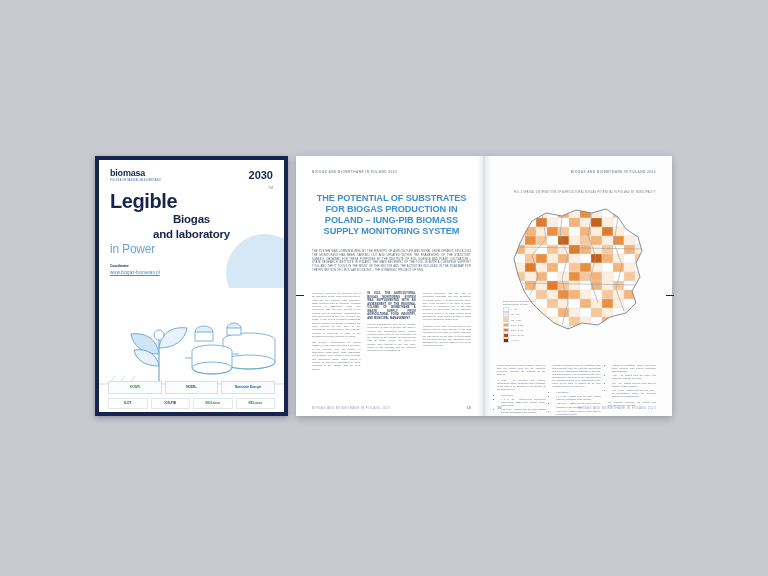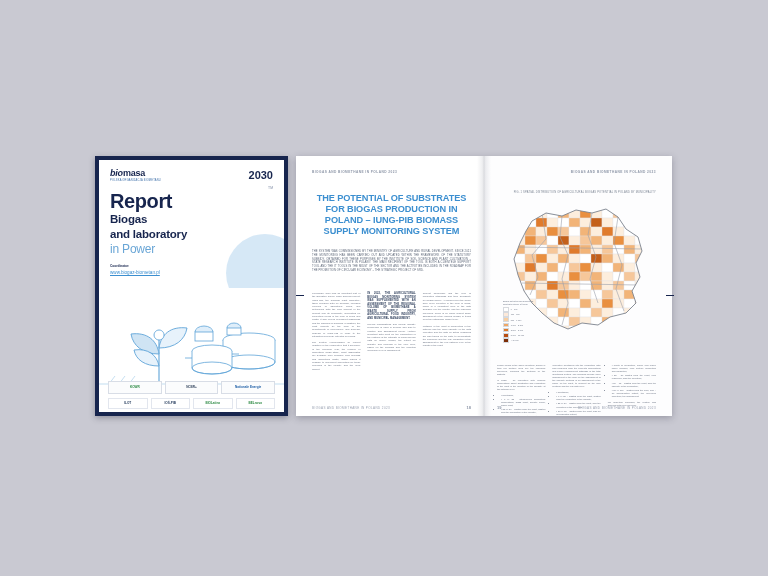--- a/index.html
+++ b/index.html
@@ -44,21 +44,21 @@
     padding: 9px 11px 0 11px;
     box-sizing: border-box;
   }
   .brand {
     font-size: 9px;
     font-weight: bold;
     color: #17254e;
     letter-spacing: -0.2px;
     line-height: 9px;
   }
-  .brand .bio { color: #17254e; font-style: italic; }
+  .brand .bio { color: #17254e; }
   .brand .masa { color: #17254e; }
   .brand-sub {
     font-size: 2.6px;
     color: #3c6ea8;
     letter-spacing: .2px;
     margin-top: 1px;
   }
   .year {
     position: absolute;
     right: 11px;
@@ -82,20 +82,21 @@
     color: #17254e;
     letter-spacing: -0.4px;
   }
   .cover-sub1 {
     font-size: 11.5px;
     line-height: 13px;
     font-weight: bold;
     color: #17254e;
     margin-top: 2px;
     letter-spacing: -0.2px;
+    text-align: center;
   }
   .cover-sub2 {
     font-size: 12px;
     line-height: 14px;
     color: #6aa6d6;
     font-weight: normal;
     margin-top: 1px;
     letter-spacing: -0.2px;
   }
   .cover-partner-lbl {
@@ -377,21 +378,21 @@
         <div class="quarter"></div>
 
         <div class="brand">
           <span class="bio">bio</span><span class="masa">masa</span>
         </div>
         <div class="brand-sub">POLSKA ORGANIZACJA BIOMETANU</div>
 
         <div class="year">2030</div>
         <div class="tm">TM</div>
 
-        <div class="cover-title">Report</div>
+        <div class="cover-title">Legible</div>
         <div class="cover-sub1">Biogas</div>
         <div class="cover-sub1">and laboratory</div>
         <div class="cover-sub2">in Power</div>
 
         <div class="cover-partner-lbl">Coordinator:</div>
         <div class="cover-url">www.biogaz-biometan.pl</div>
       </div>
 
       <div class="cover-art">
         <svg width="185" height="124" viewBox="0 0 185 124" fill="none">

